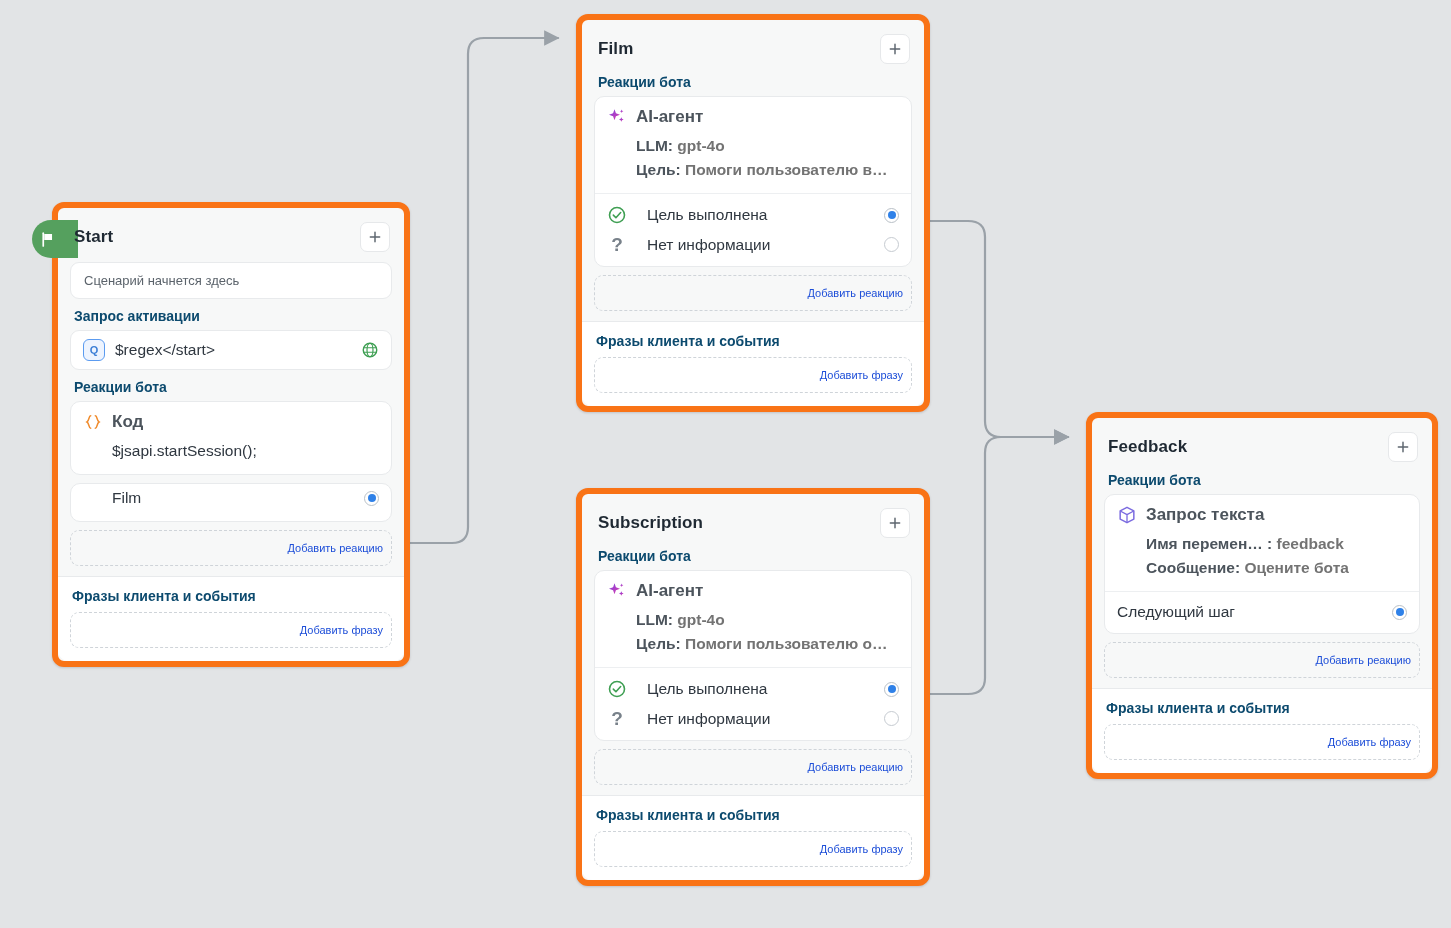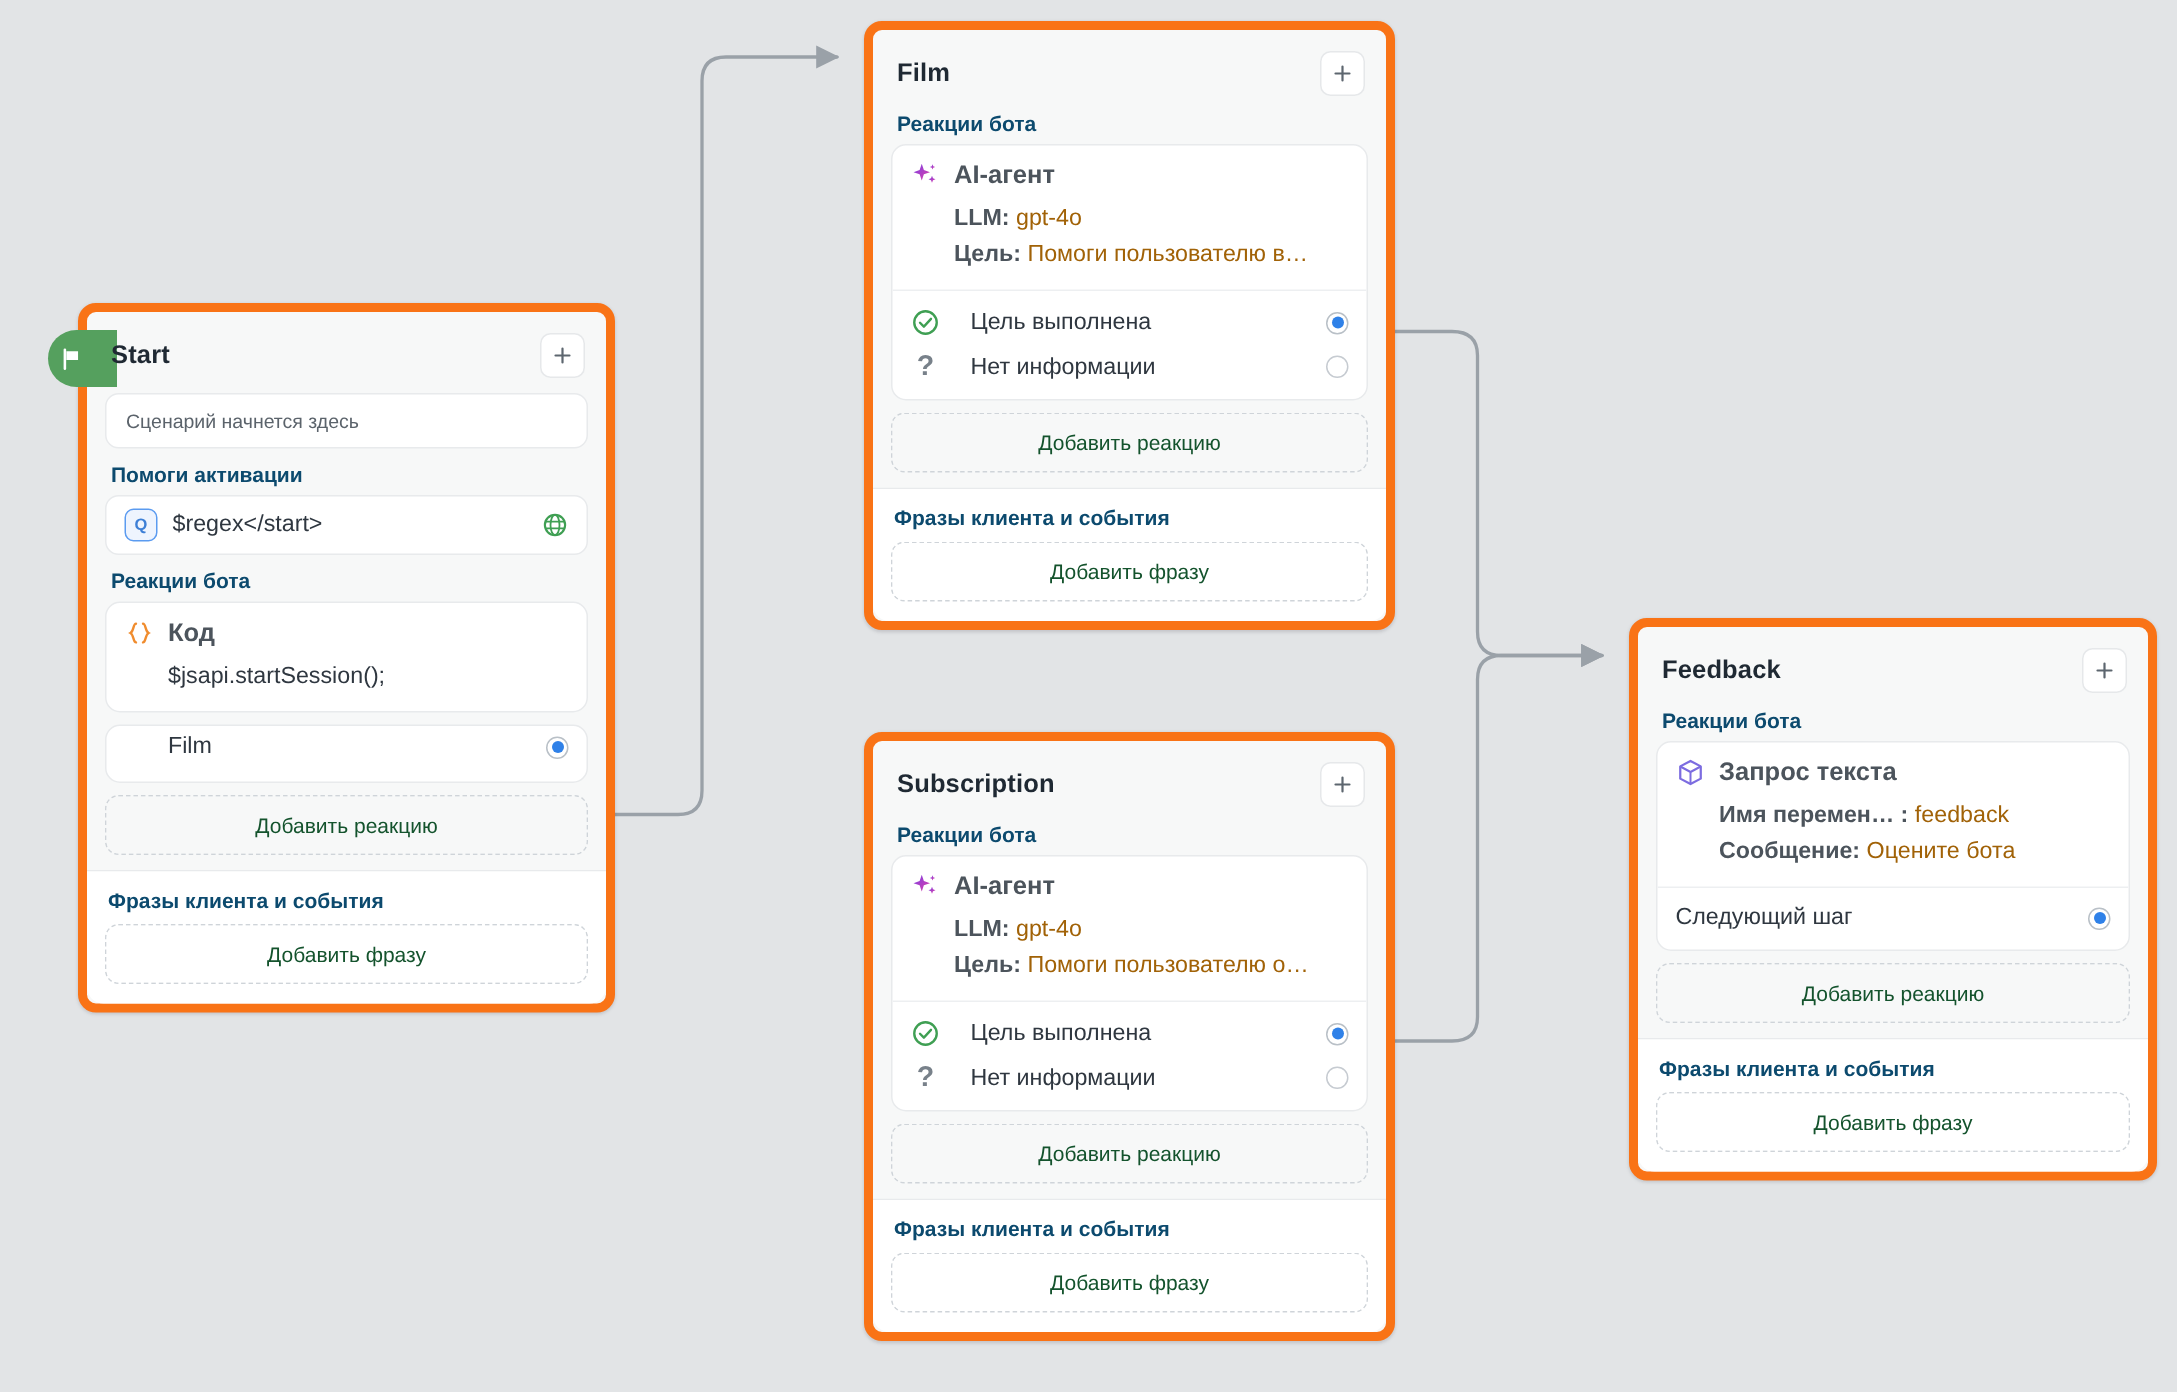--- a/index.html
+++ b/index.html
@@ -120,21 +120,21 @@
     font-size: 15.5px;
     color: #2f3740;
     padding-left: 29px;
     line-height: 1.55;
     white-space: nowrap;
     overflow: hidden;
     text-overflow: ellipsis;
   }
 
   .rline b { font-weight: bold; color: #4c545c; }
-  .rline .plainval { font-weight: normal; color: #a16207; }
+  .rline .plainval { font-weight: bold; color: #737373; }
 
   
   .opt-wrap { padding: 6px 12px 7px; }
   .opt-wrap.bordered { border-top: 1px solid #edeff1; }
 
   .opt {
     display: flex;
     align-items: center;
     gap: 20px;
     padding: 5px 0;
@@ -188,24 +188,24 @@
   .activation-row .act-text {
     flex: 1;
     font-size: 15.5px;
     color: #2f3740;
   }
 
   
   .dashed {
     border: 1px dashed #cfd4d9;
     border-radius: 9px;
-    text-align: center;
+    text-align: right;
     padding: 11px 8px;
-    font-size: 14px;
-    color: #14532d;
+    font-size: 11px;
+    color: #1d4ed8;
     cursor: pointer;
     background: transparent;
   }
 
   
   .node-foot {
     background: #ffffff;
     border-top: 1px solid #e8eaec;
     border-radius: 0 0 11px 11px;
     padding: 11px 12px 13px;
@@ -263,21 +263,21 @@
         <span class="node-title">Start</span>
         <span class="plus-btn">
           <svg class="ico" width="16" height="16" viewBox="0 0 24 24">
             <path d="M12 5 v14 M5 12 h14" stroke="#5d666f" stroke-width="2.2" stroke-linecap="round"></path>
           </svg>
         </span>
       </div>
 
       <div class="textbox">Сценарий начнется здесь</div>
 
-      <div class="section-label">Помоги активации</div>
+      <div class="section-label">Запрос активации</div>
 
       <div class="activation-row">
         <span class="qbadge">Q</span>
         <span class="act-text">$regex&lt;/start&gt;</span>
         <svg class="ico" width="18" height="18" viewBox="0 0 24 24">
           <circle cx="12" cy="12" r="9" fill="none" stroke="#3f9f53" stroke-width="1.9"></circle>
           <ellipse cx="12" cy="12" rx="4" ry="9" fill="none" stroke="#3f9f53" stroke-width="1.6"></ellipse>
           <path d="M3.4 9 h17.2 M3.4 15 h17.2" stroke="#3f9f53" stroke-width="1.6"></path>
         </svg>
       </div>

